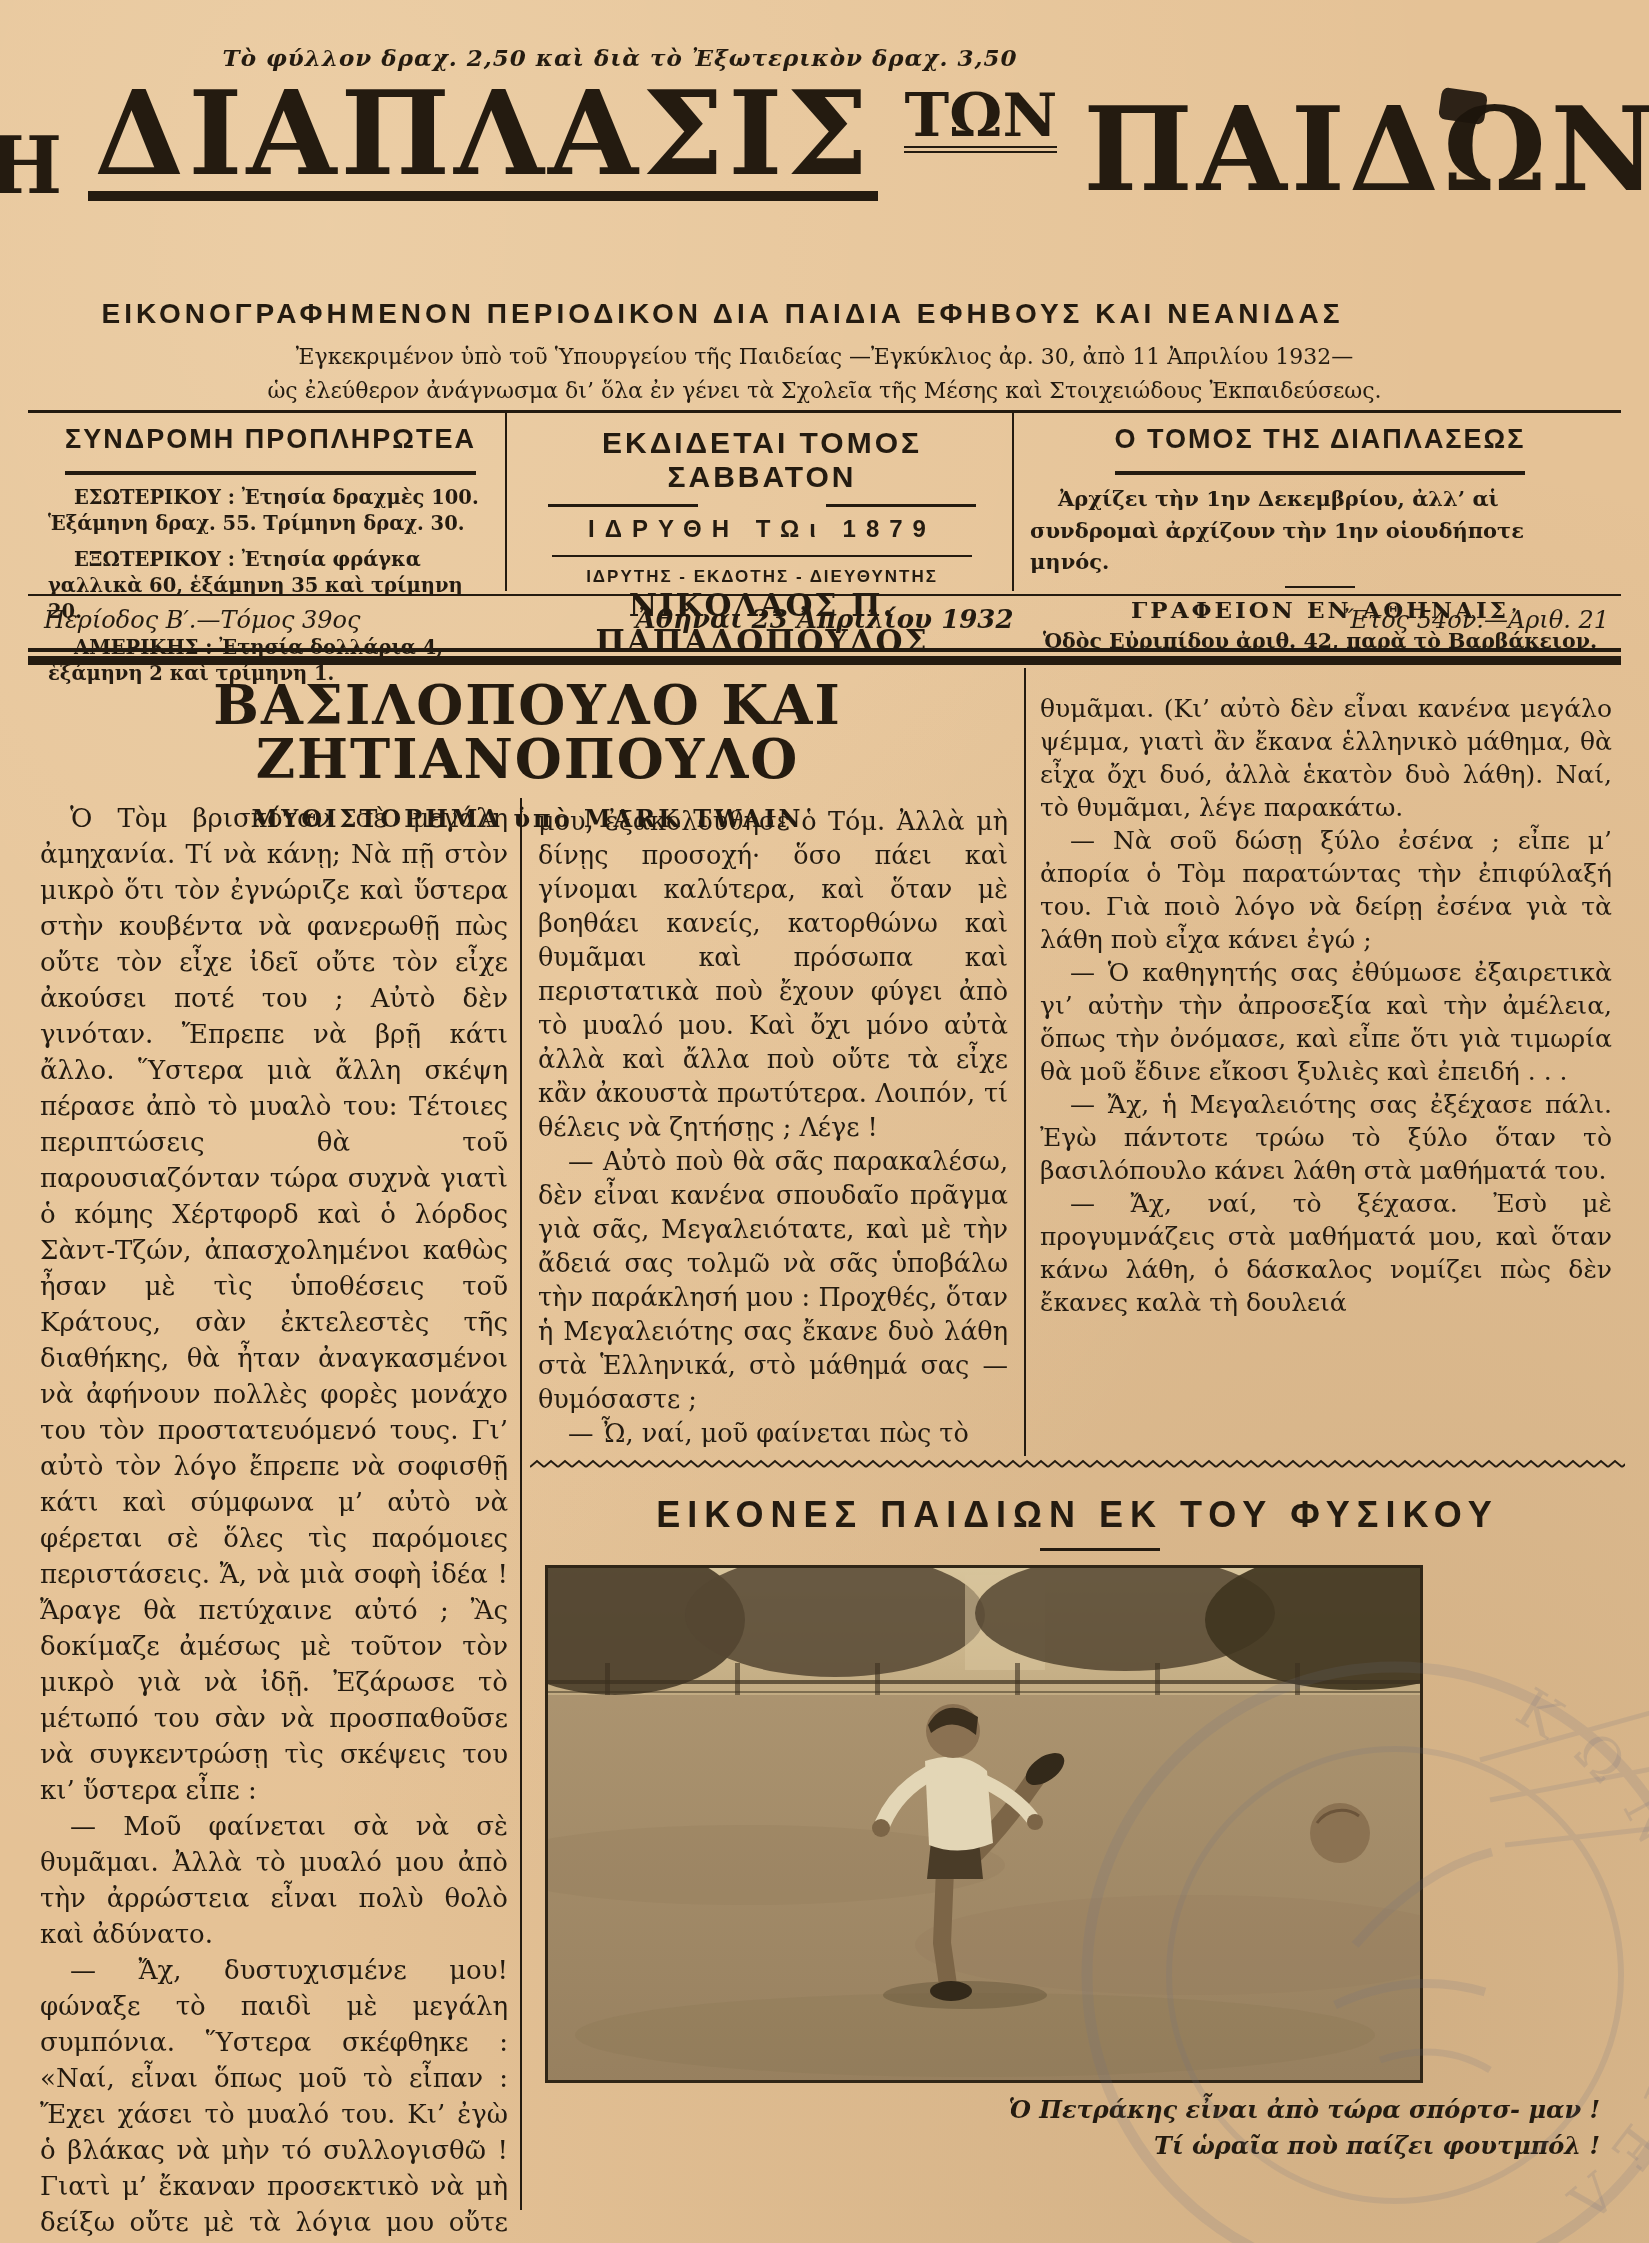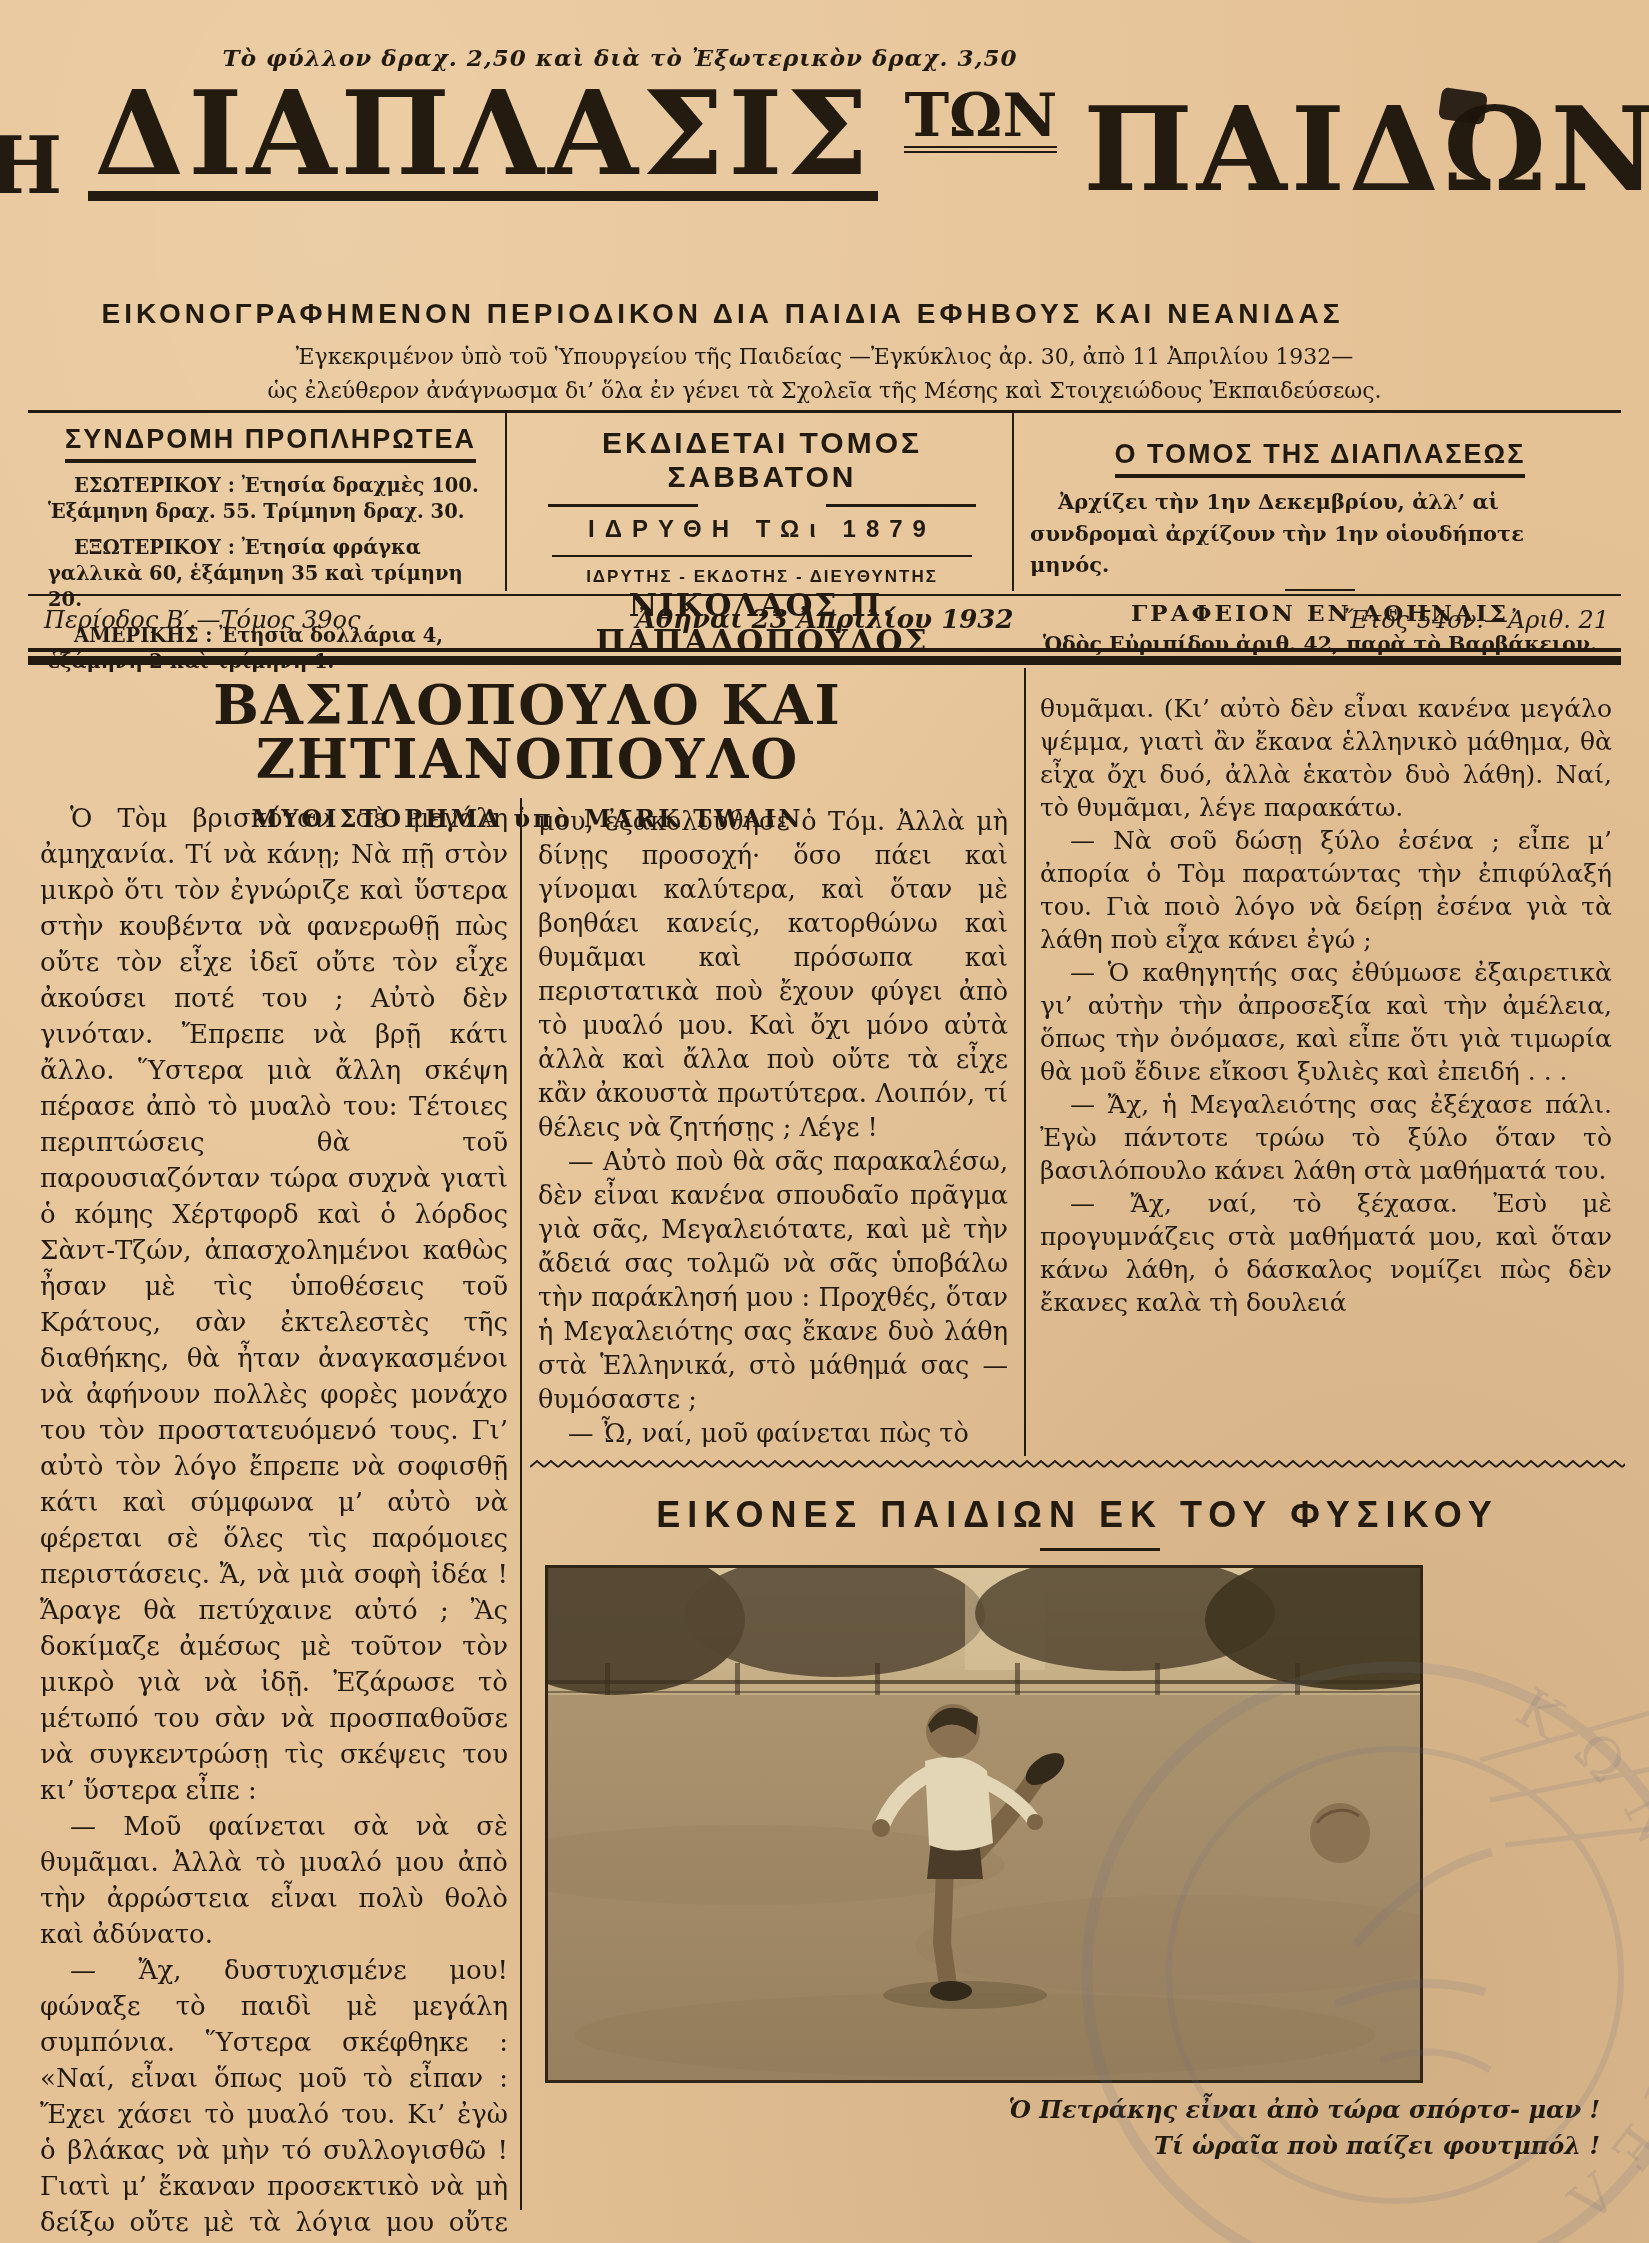--- a/index.html
+++ b/index.html
@@ -23,21 +23,21 @@
              border-bottom:10px solid #241b10; padding:0 6px 10px 6px; }
   .m-big2  { font-size:116px; font-weight:bold; line-height:0.82; letter-spacing:4px; padding-bottom:4px; }
   .m-ton   { font-size:60px; font-weight:bold; line-height:0.9; border-bottom:7px double #241b10;
              padding-bottom:4px; margin-bottom:48px; }
 
   .mag-subtitle { font-family:"Liberation Sans", sans-serif; font-weight:bold;
                   font-size:28px; letter-spacing:4px; }
   .approval { font-size:22px; line-height:1.5; }
 
   .boxtitle { font-family:"Liberation Sans", sans-serif; font-weight:bold; font-size:27px;
-              letter-spacing:2px; border-bottom:4px solid #241b10; display:inline-block; padding-bottom:4px;text-align:center; }
+              letter-spacing:2px; border-bottom:4px solid #241b10; display:inline-block; padding-bottom:16px;text-align:center; }
   .sub-entry { font-size:19.5px; font-weight:bold; line-height:1.35; text-indent:26px; margin:0 0 9px 0; }
   .pub-issued { font-family:"Liberation Sans", sans-serif; font-weight:bold; font-size:30px; letter-spacing:3px; }
   .pub-founded { font-family:"Liberation Sans", sans-serif; font-weight:bold; font-size:24px; letter-spacing:10px; }
   .pub-roles { font-family:"Liberation Sans", sans-serif; font-weight:bold; font-size:17px; letter-spacing:2px; }
   .pub-name { font-weight:bold; font-size:31px; letter-spacing:2px; }
   .vol-body { font-size:21px; line-height:1.5; text-indent:28px; font-weight:bold; }
   .vol-office { font-weight:bold; font-size:23px; letter-spacing:3px; }
   .vol-address { font-size:20.5px; font-weight:bold; }
 
   .dateline { font-style:italic; font-size:24px; }
@@ -100,21 +100,21 @@
       <span class="rule" style="width:150px; height:3px;"></span>
       <span class="rule" style="width:150px; height:3px;"></span>
     </div>
     <div class="pub-founded">ΙΔΡΥΘΗ ΤΩι 1879</div>
     <div class="rule" style="width:420px; height:2px; margin:12px auto 10px auto;"></div>
     <div class="pub-roles">ΙΔΡΥΤΗΣ - ΕΚΔΟΤΗΣ - ΔΙΕΥΘΥΝΤΗΣ</div>
     <div class="pub-name">ΝΙΚΟΛΑΟΣ Π. ΠΑΠΑΔΟΠΟΥΛΟΣ</div>
   </div>
 
   <div class="abs" style="left:1030px; top:424px; width:580px;">
-    <div class="center" style="margin-bottom:8px;margin-top:15px;">
+    <div class="center" style="margin-bottom:8px;">
       <span class="boxtitle">Ο ΤΟΜΟΣ ΤΗΣ ΔΙΑΠΛΑΣΕΩΣ</span>
     </div>
     <div class="vol-body">Ἀρχίζει τὴν 1ην Δεκεμβρίου, ἀλλ’ αἱ συνδρομαὶ ἀρχίζουν τὴν 1ην οἱουδήποτε μηνός.</div>
     <div class="rule" style="width:70px; height:2px; margin:8px auto;"></div>
     <div class="vol-office center">ΓΡΑΦΕΙΟΝ ΕΝ ΑΘΗΝΑΙΣ</div>
     <div class="vol-address center" style="margin-top:6px;">Ὁδὸς Εὐριπίδου ἀριθ. 42, παρὰ τὸ Βαρβάκειον.</div>
   </div>
 
   <div class="abs rule" style="left:28px; top:594px; width:1593px; height:2px;"></div>
 

